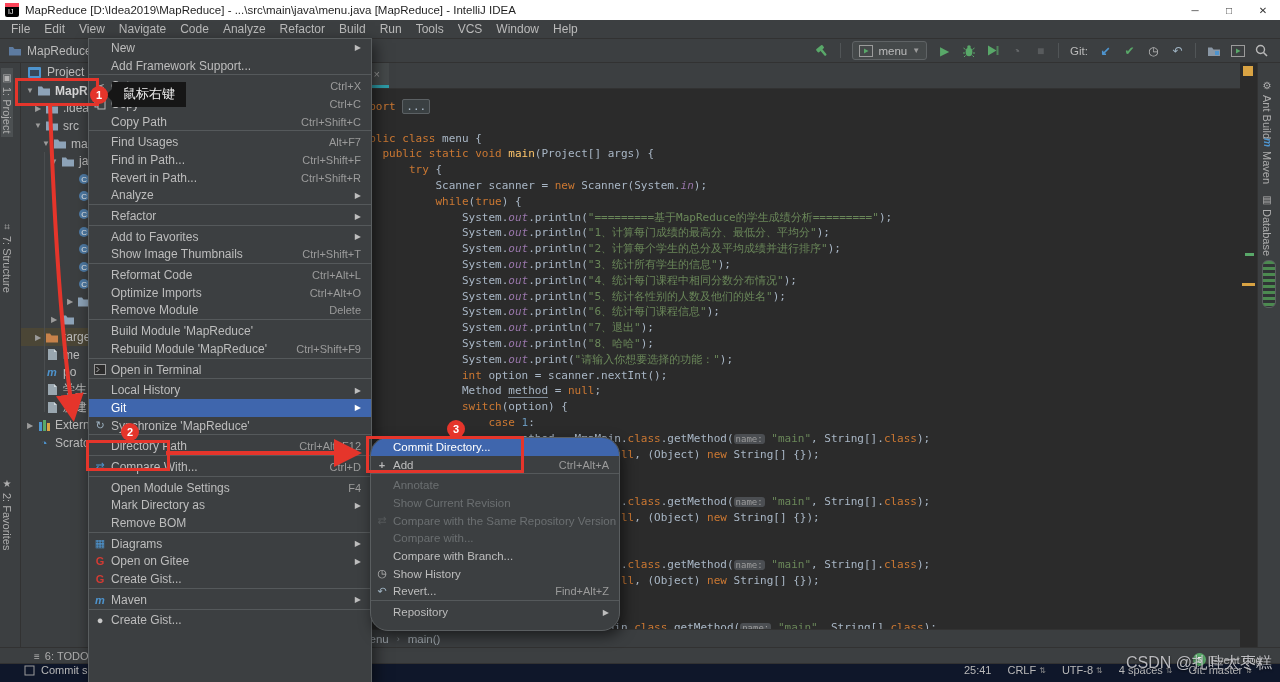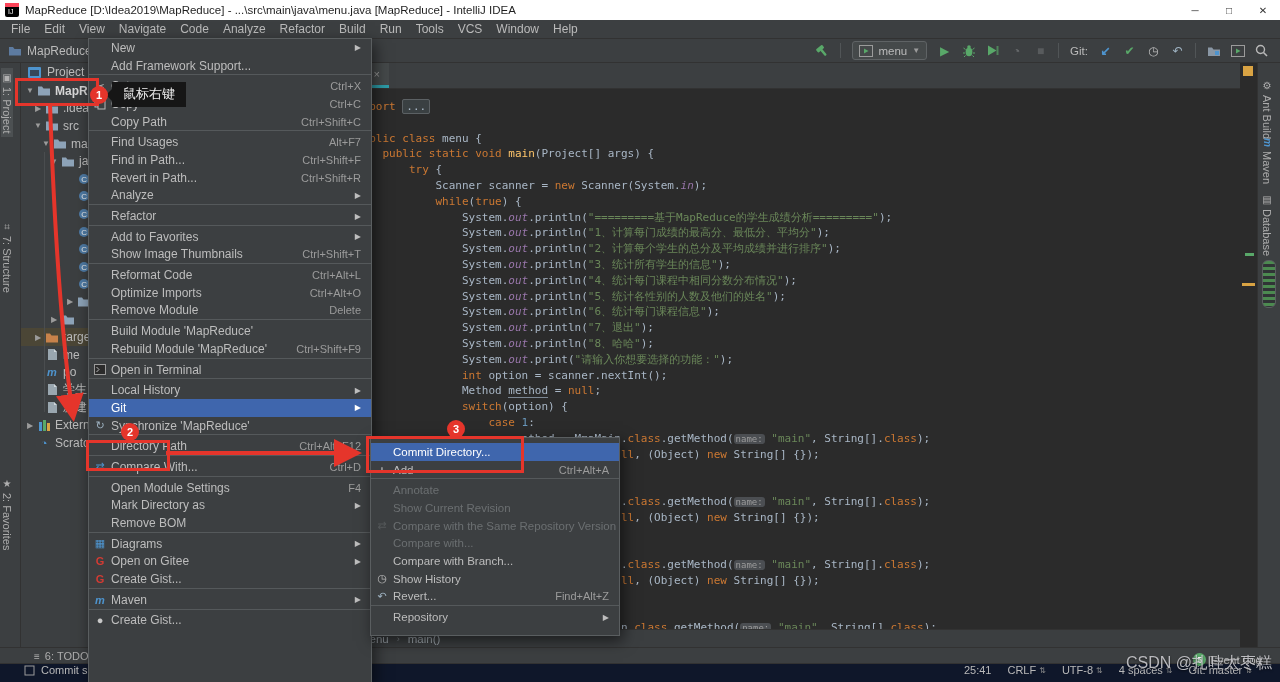--- a/index.html
+++ b/index.html
@@ -66,21 +66,21 @@
   .sb-left{display:flex;align-items:center;gap:6px;}
   .sb-right{margin-left:auto;display:flex;gap:16px;align-items:center;padding-right:4px;}
   .sb-w{display:flex;align-items:center;gap:3px;}
   .ud{font-size:8px;color:#8a8a8a;}
   .event-log{position:absolute;right:18px;bottom:16px;display:flex;align-items:center;gap:4px;z-index:4;font-size:11.5px;color:#bbbbbb;}
   .badge{width:13px;height:13px;border-radius:50%;background:#59a869;color:#fff;font-size:9px;font-weight:bold;display:flex;align-items:center;justify-content:center;}
   .watermark{position:absolute;right:8px;bottom:8px;z-index:6;font-size:16px;color:rgba(205,205,210,.88);text-shadow:0 1px 2px rgba(0,0,0,.6);}
   
   .popup{position:absolute;background:#3c3f41;border:1px solid #5a5e60;box-shadow:3px 5px 14px rgba(0,0,0,.55);overflow:hidden;}
   #popup-main{left:88px;top:38px;width:282px;height:644px;z-index:50;}
-  #popup-git{left:370px;top:437px;width:248px;height:192px;z-index:51;padding-top:5px;}
+  #popup-git{left:370px;top:437px;width:248px;height:192px;z-index:51;border-radius:18px;}
   .mi{height:17.7px;display:flex;align-items:center;padding-right:10px;font-size:12px;color:#bdbdbd;overflow:hidden;}
   #popup-git .mi{font-size:11.5px;}
   .mi .ic{width:22px;flex:0 0 22px;display:flex;justify-content:center;align-items:center;font-size:11px;}
   .mi .lb{white-space:nowrap;}
   .mi .sc{margin-left:auto;font-size:11px;color:#9b9b9b;white-space:nowrap;}
   .mi .ar{margin-left:auto;font-size:8px;color:#bdbdbd;}
   .mi.hl{background:#3f66ad;color:#ffffff;}
   .mi.hl .ar{color:#fff;}
   .mi.dis{color:#6b6f71;}
   .mi.dis .ic{opacity:.5;}

